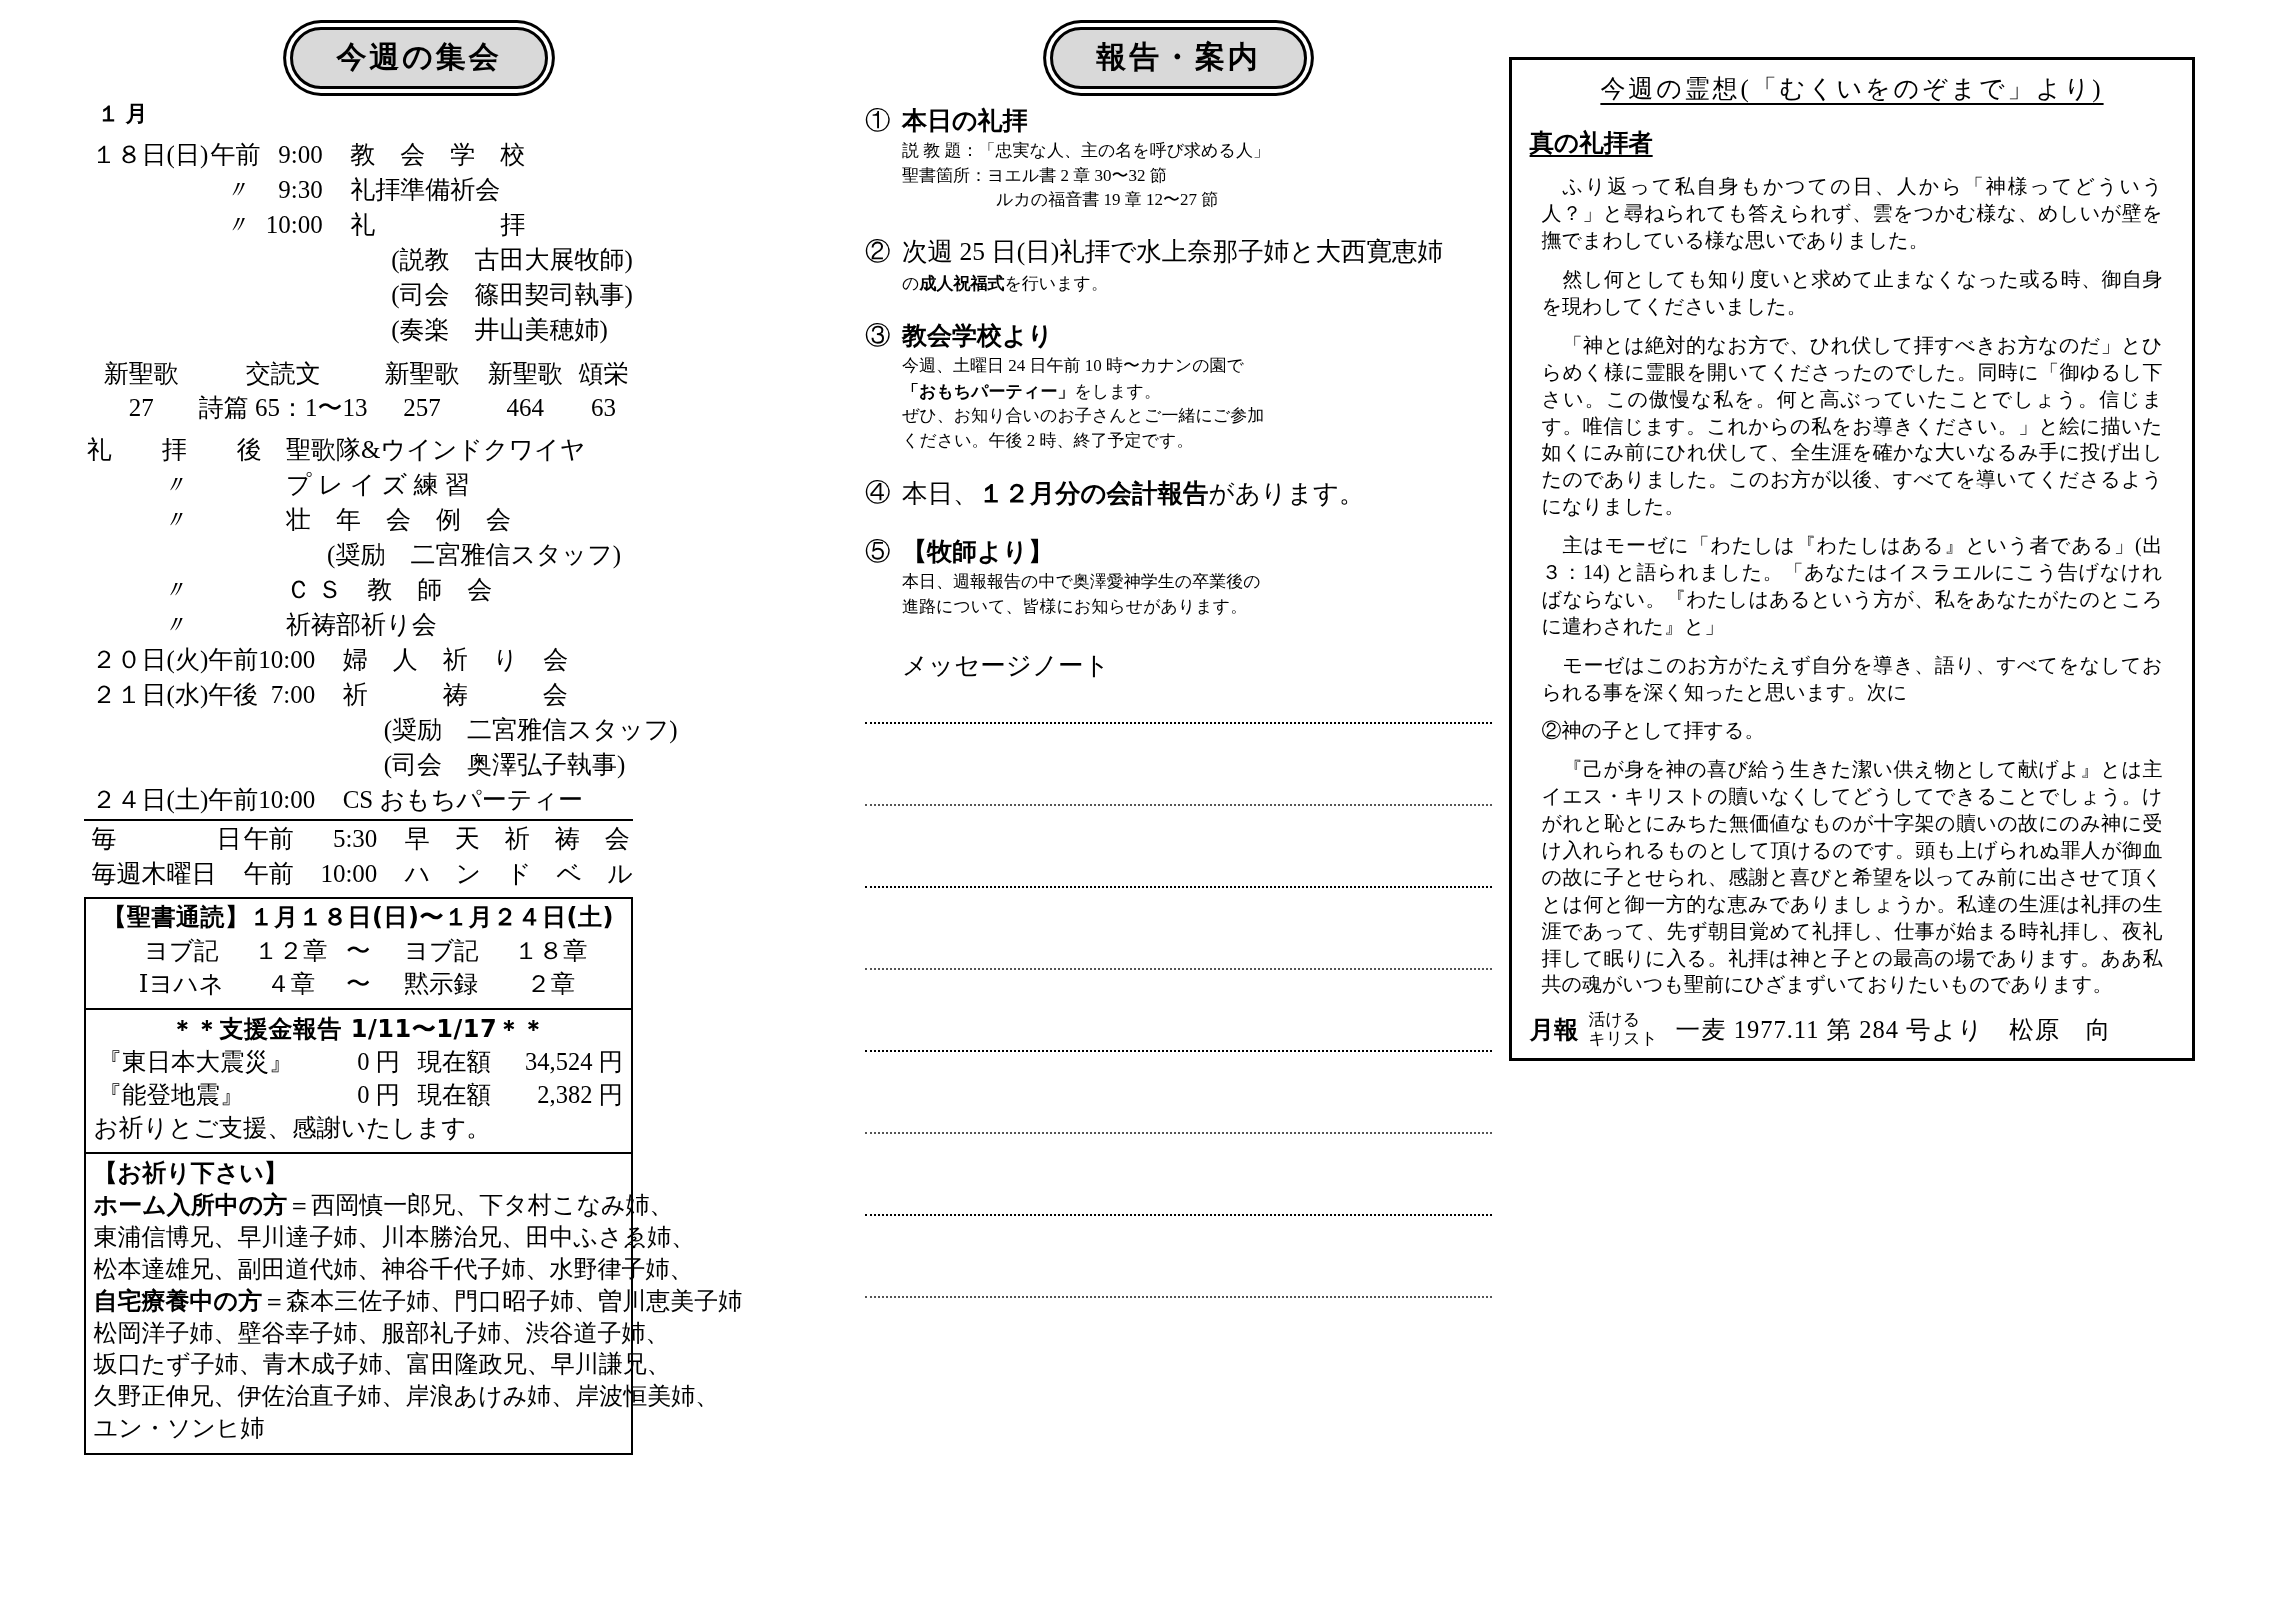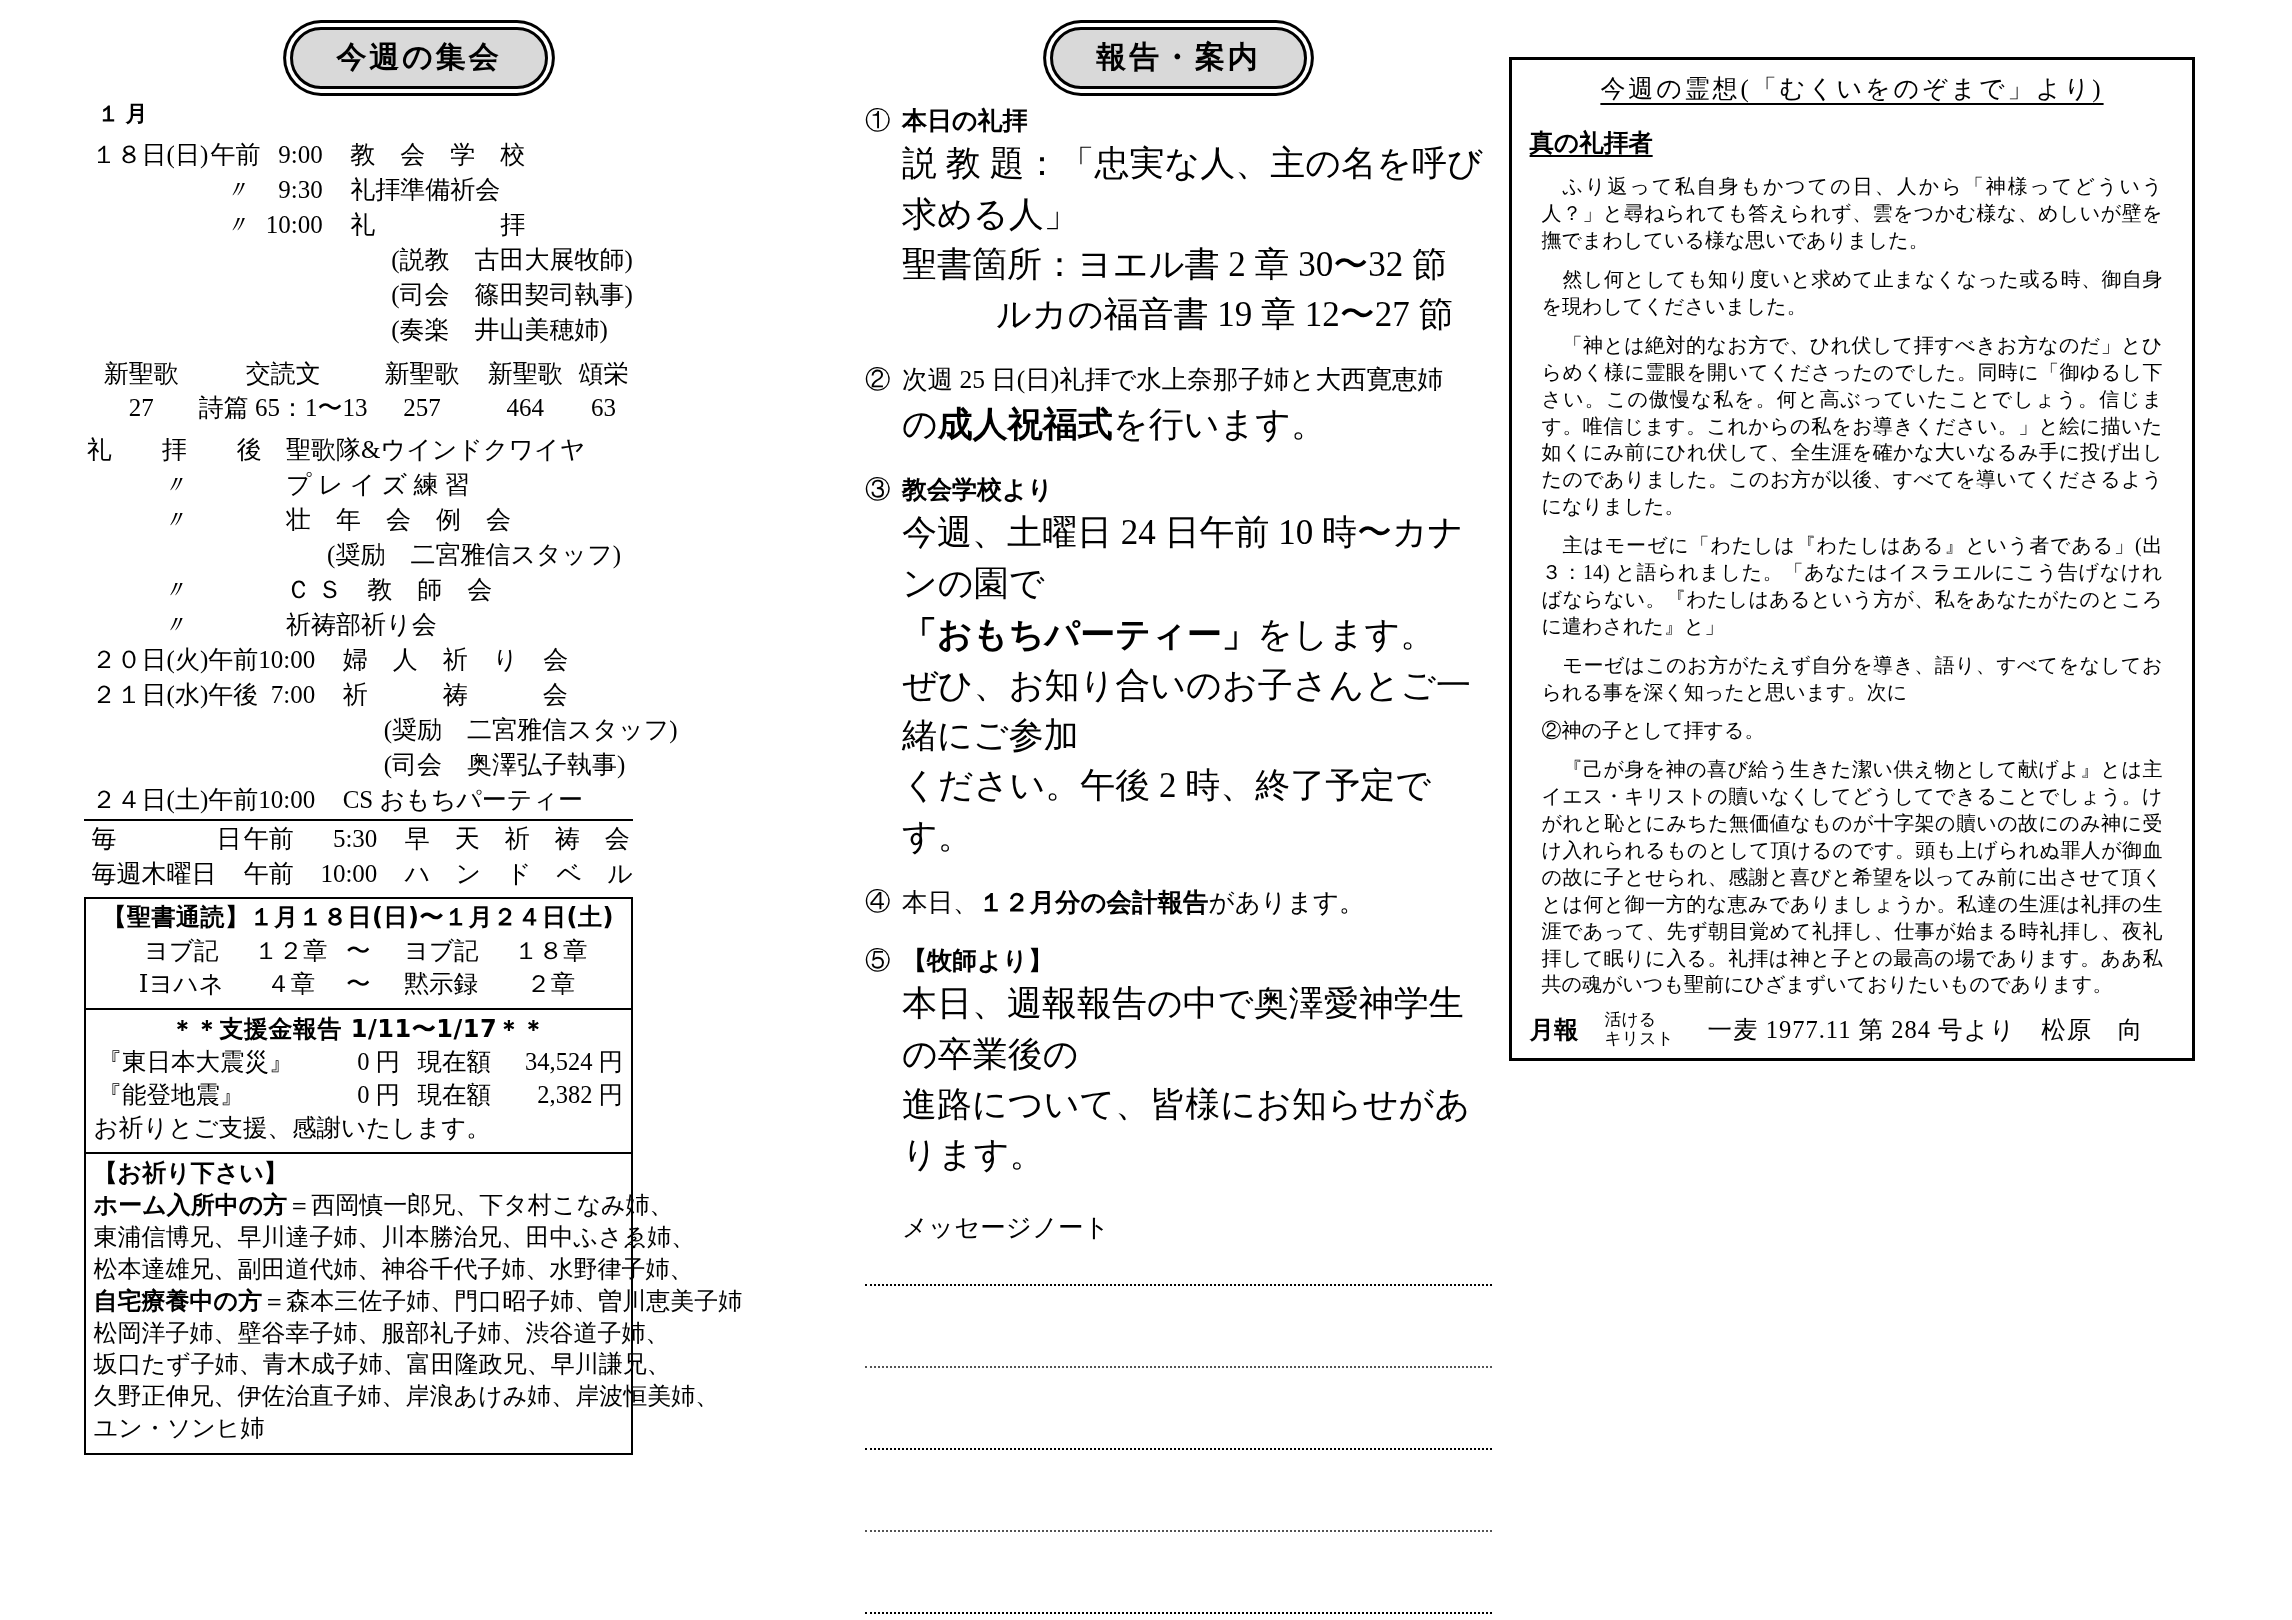--- a/index.html
+++ b/index.html
@@ -123,21 +123,21 @@
   .ann-num {
     font-size: 25.5px;
     width: 37px;
     flex: 0 0 37px;
   }
   .ann-head-txt {
     font-family: "DejaVu Sans", "Liberation Sans", sans-serif;
     font-weight: bold;
     font-size: 25px;
   }
-  .ann-body { margin-left: 37px; font-size: 35px; line-height: 1.44; }
+  .ann-body { margin-left: 37px; font-size: 17px; line-height: 1.44; }
   .ann-body .ind { display: block; }
   .ann-body .ind2 { display: block; padding-left: 94px; }
   .b {
     font-family: "DejaVu Sans", "Liberation Sans", sans-serif;
     font-weight: bold;
   }
   .ann-inline { font-size: 25.5px; line-height: 1.44; display: flex; }
   .ann-inline .txt { flex: 1; }
 
   .note-title { font-size: 25.5px; margin: 29px 0 0 37px; }
@@ -181,21 +181,20 @@
     text-indent: 1.05em;
     margin: 12px;
   }
   .dev-p.noind { text-indent: 0; }
   .dev-credit {
     display: flex;
     align-items: center;
     font-size: 24.5px;
     margin-top: 11.8px;
     white-space: nowrap;
-    gap: 16px;
   }
   .cr-monthly {
     font-family: "DejaVu Sans", "Liberation Sans", sans-serif;
     font-weight: bold;
     font-size: 24.5px;
     margin-right: 9.8px;
   }
   .cr-stack {
     display: inline-block;
     font-size: 17px;

